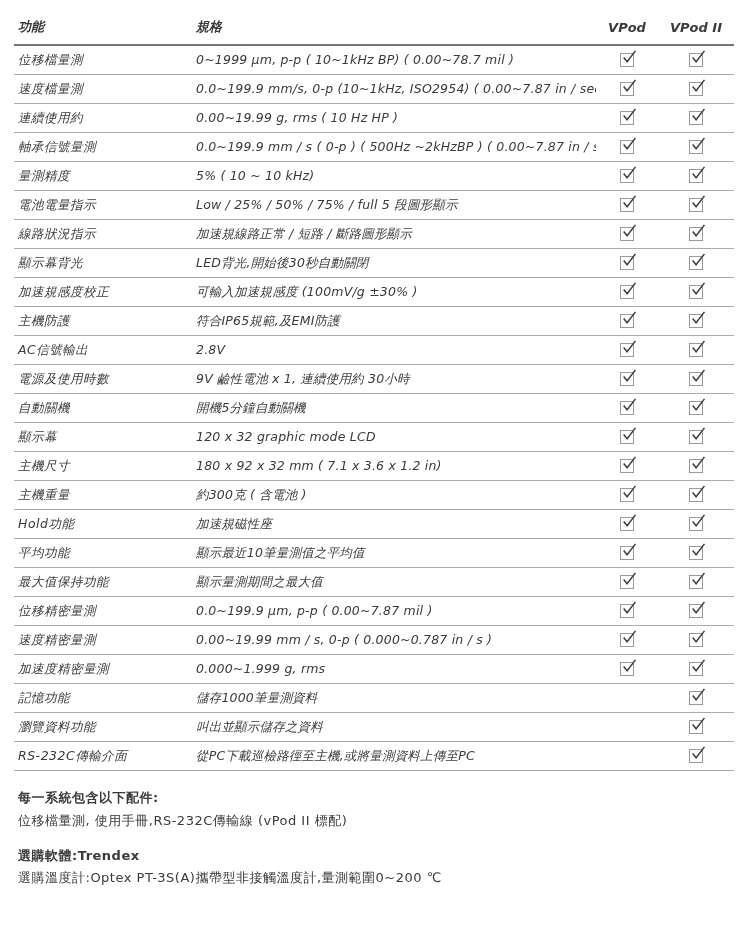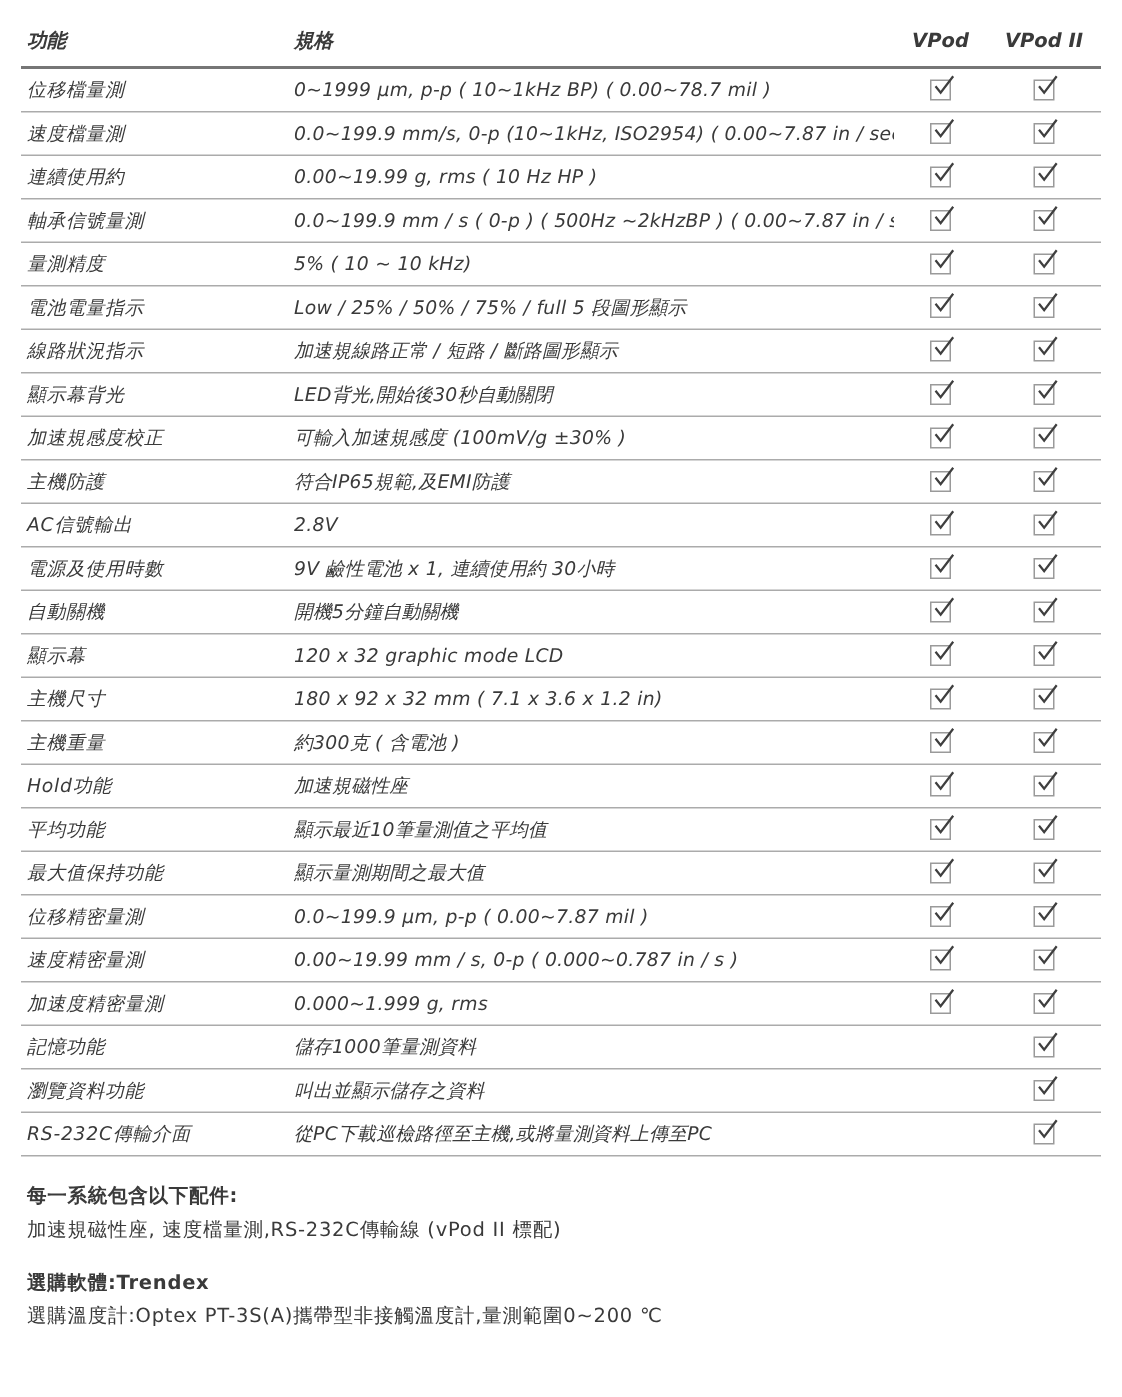--- a/index.html
+++ b/index.html
@@ -310,18 +310,18 @@
       <td class="c-check"></td>
       <td class="c-check"><span class="checkbox"><svg viewBox="0 0 14 14">
                 <path d="M2.5 7 L5.7 11 L13.5 0.8" fill="none" stroke="#3f3f3f" stroke-width="1.4"></path>
               </svg></span></td>
     </tr>
       </tbody>
   </table>
 
   <div class="footer">
     <p class="bold">每一系統包含以下配件:</p>
-    <p>加速規磁性座, 速度檔量測,RS-232C傳輸線 (vPod II 標配)</p>
+    <p>位移檔量測, 使用手冊,RS-232C傳輸線 (vPod II 標配)</p>
     <div class="gap"></div>
     <p class="bold">選購軟體:Trendex</p>
     <p>選購溫度計:Optex PT-3S(A)攜帶型非接觸溫度計,量測範圍0~200 ℃</p>
   </div>
 </div>
 
 </body></html>

